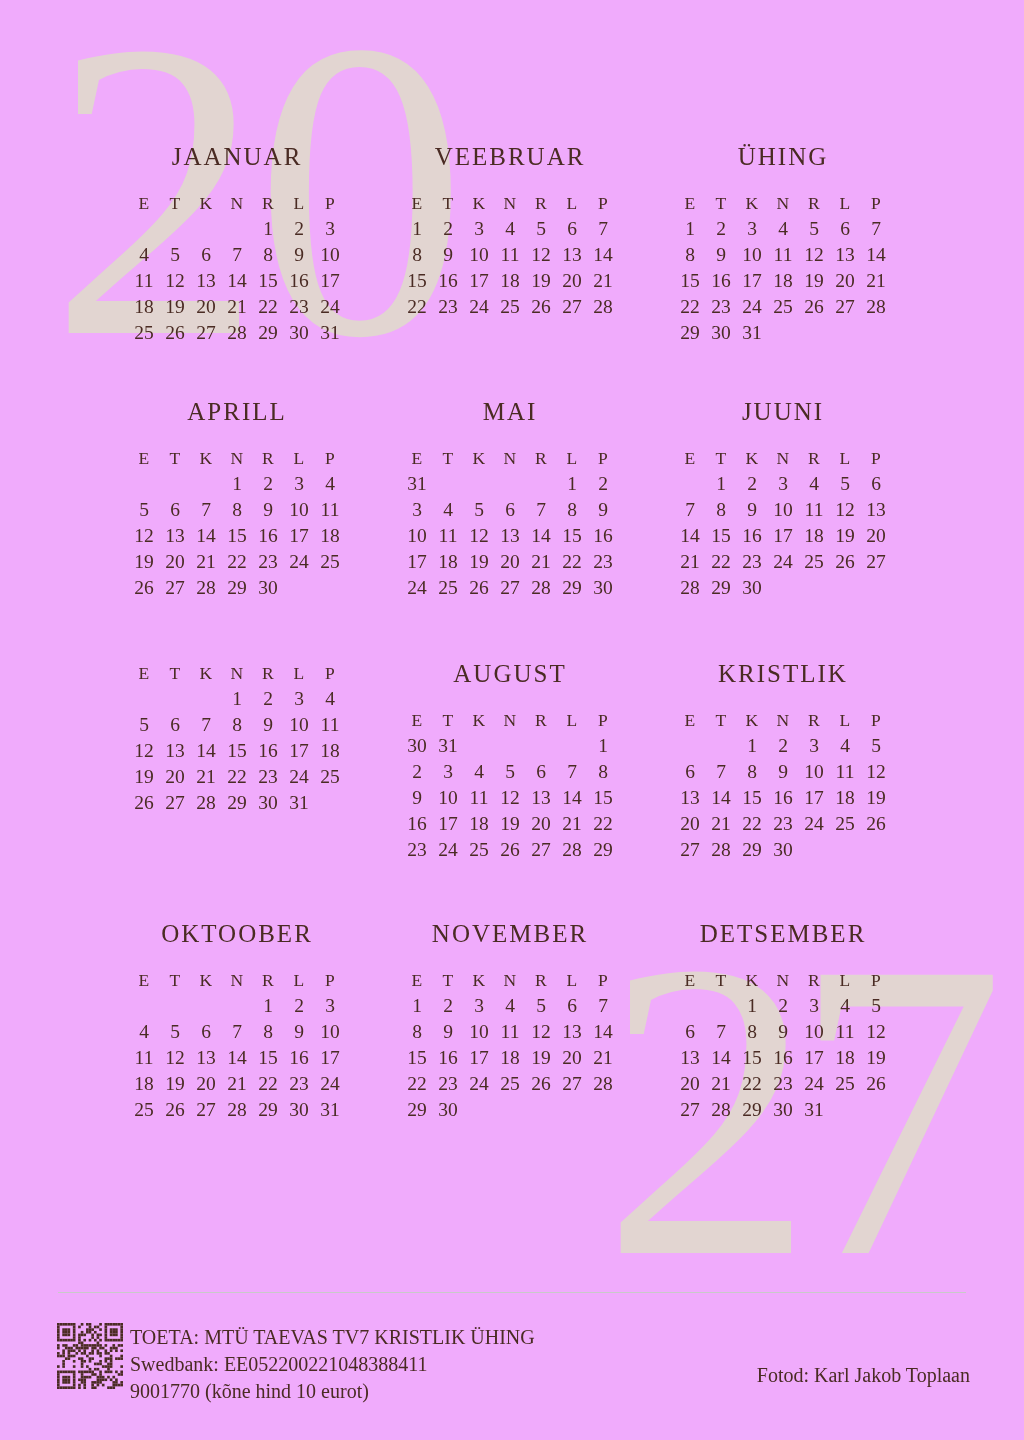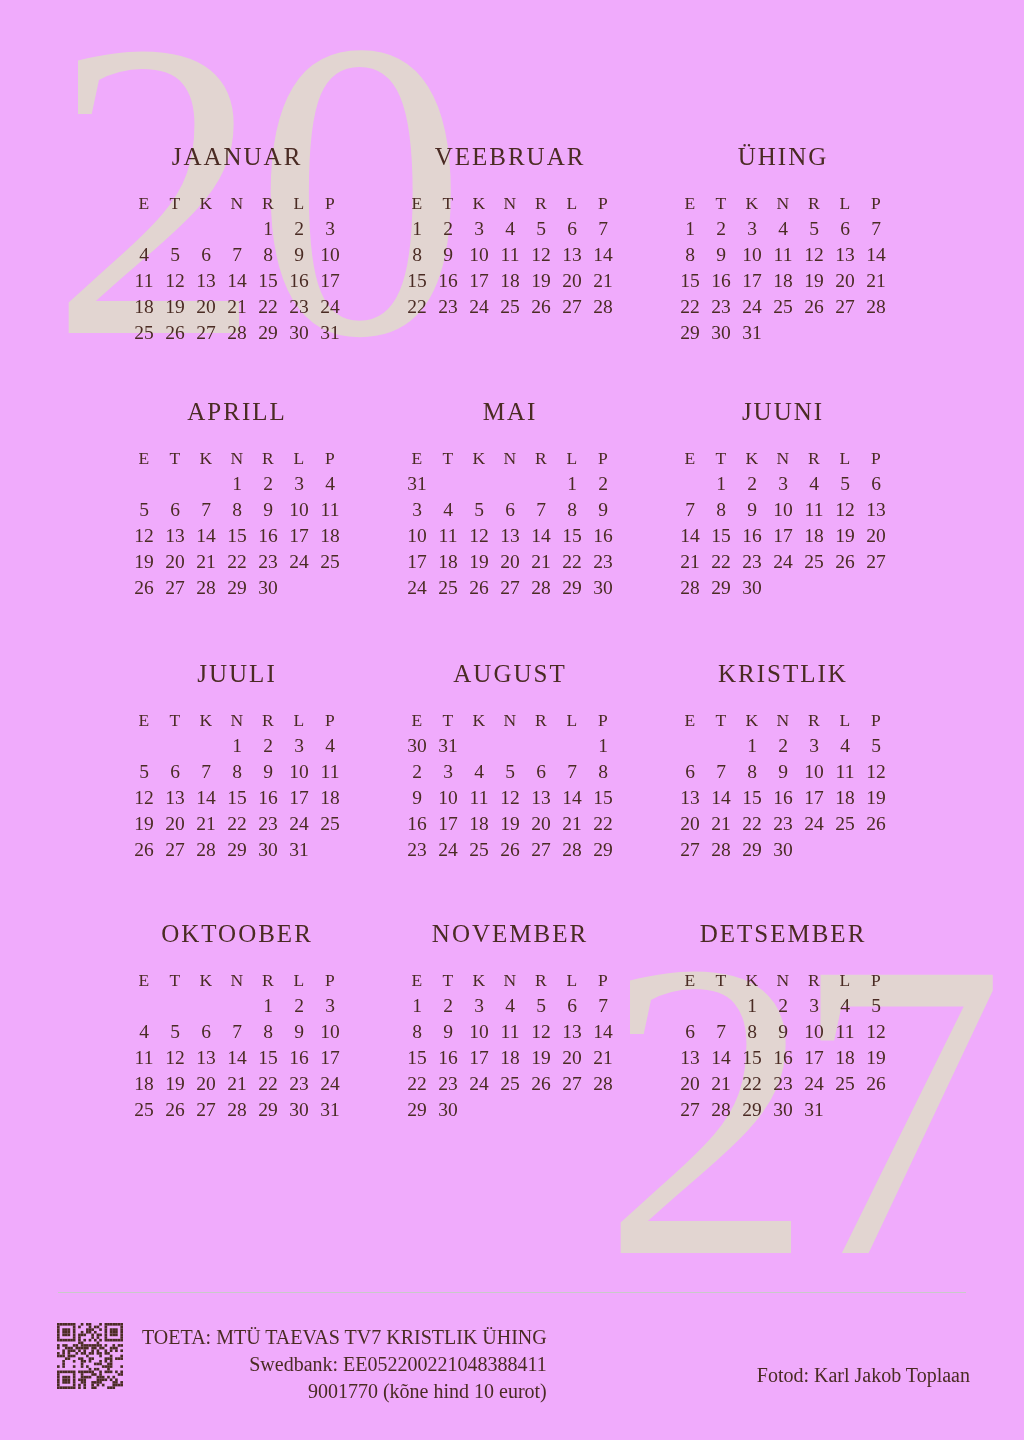--- a/index.html
+++ b/index.html
@@ -35,21 +35,21 @@
     width:31px;height:26px;padding:0;text-align:center;
     font-size:17.5px;font-weight:400;letter-spacing:0.5px;
   }
   .month td{
     width:31px;height:26px;padding:0;text-align:center;
     font-size:19.5px;
   }
 
   .rule{position:absolute;left:58px;top:1292px;width:908px;height:1px;background:var(--rule);}
   .qr{position:absolute;left:57px;top:1323px;}
-  .support{position:absolute;left:142px;top:1324px;font-size:20px;line-height:27px;white-space:nowrap;text-align:right;}
+  .support{position:absolute;left:130px;top:1324px;font-size:20px;line-height:27px;white-space:nowrap;}
   .credit{position:absolute;right:54px;top:1364px;font-size:20px;white-space:nowrap;}
 </style>
 </head>
 <body>
 
 <div class="page">
 
   <svg class="wm-svg" width="1024" height="1440" aria-hidden="true">
     <text class="wm-text" x="50" y="333" font-size="425" letter-spacing="-8">20</text>
     <text class="wm-text" x="602" y="1253" font-size="425" letter-spacing="-22">27</text>
@@ -419,21 +419,20 @@
               <td>30</td>
               <td></td>
               <td></td>
               <td></td>
               <td></td>
             </tr>
           </tbody>
         </table>
       </div>
       <div class="month">
-        <div class="month-title">JUULI</div>
         <table>
           <thead>
             <tr>
               <th>E</th>
               <th>T</th>
               <th>K</th>
               <th>N</th>
               <th>R</th>
               <th>L</th>
               <th>P</th>

